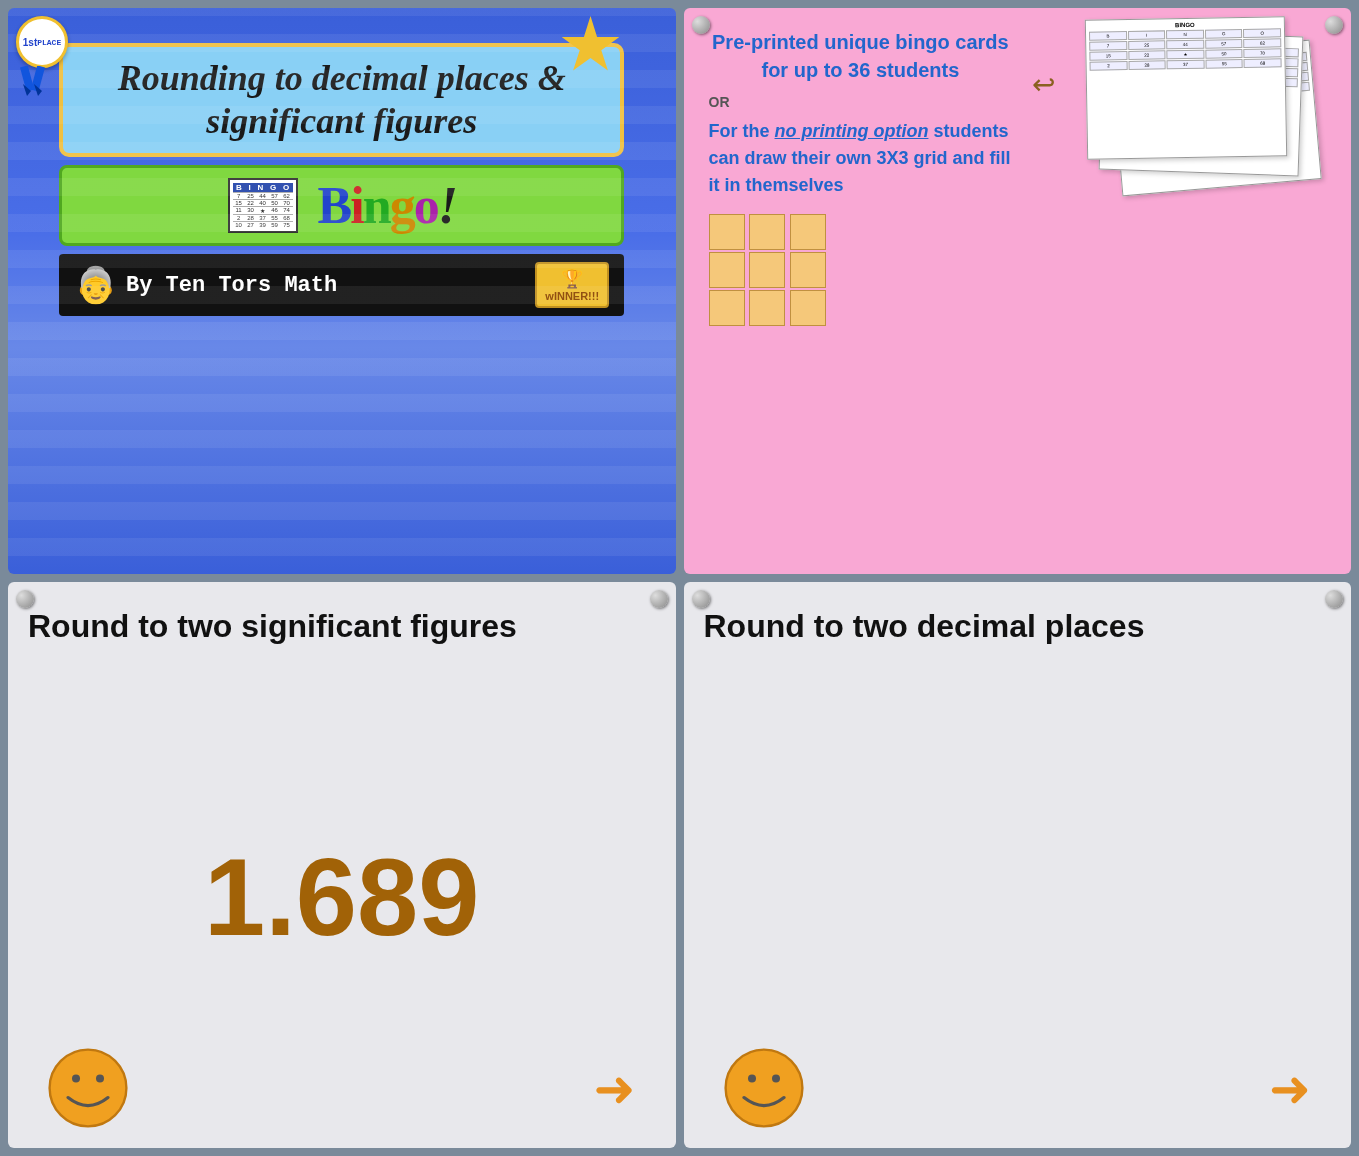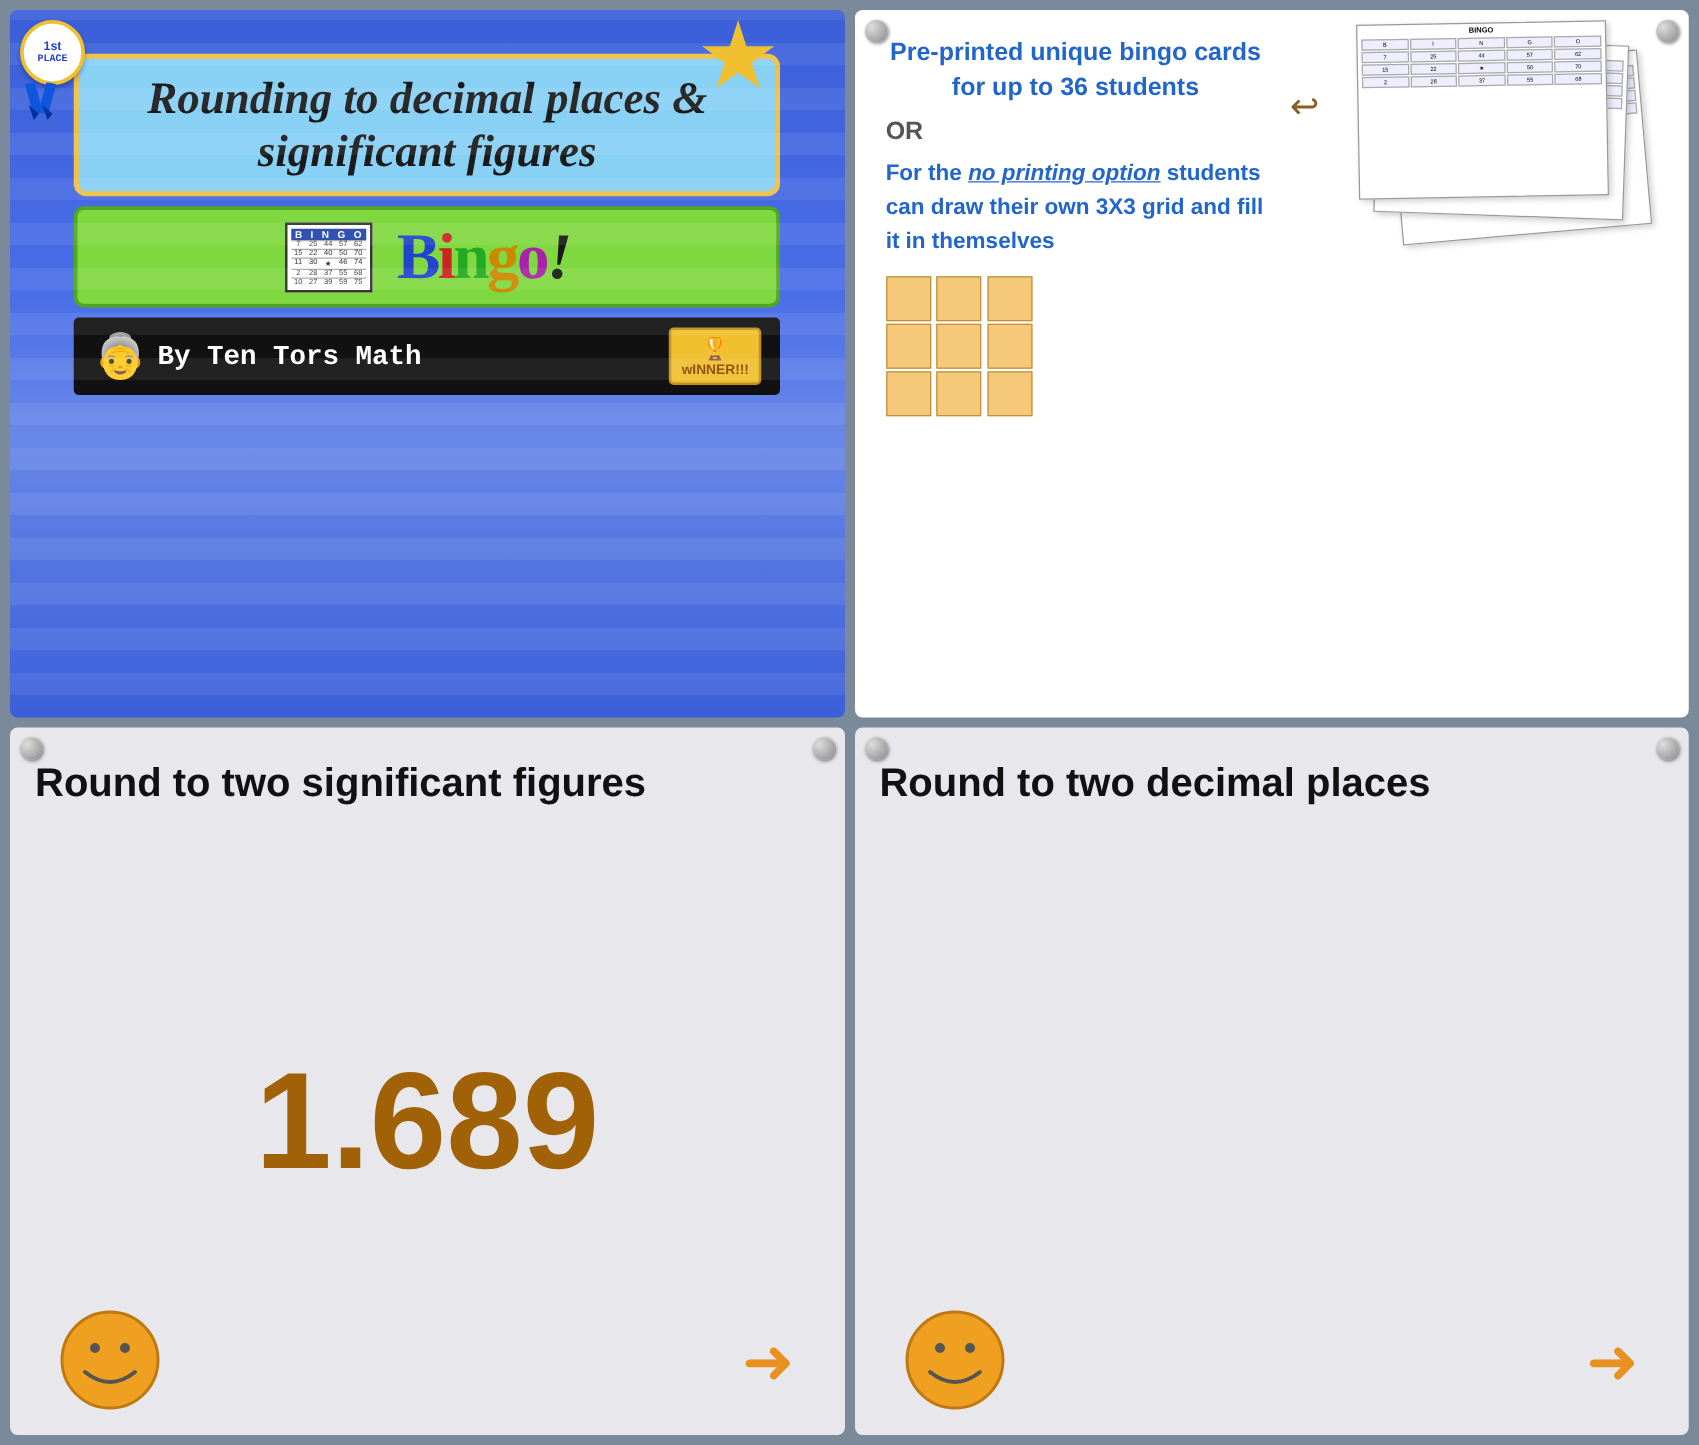--- a/index.html
+++ b/index.html
@@ -132,38 +132,38 @@
       border-radius: 4px;
       padding: 4px 8px;
       font-size: 11px;
       font-weight: bold;
       color: #8a4400;
       text-align: center;
     }
 
     
     .panel-2 {
-      background: #ffffff;
+      background: #f9a8d4;
       display: flex;
       flex-direction: column;
       padding: 20px 25px;
       position: relative;
     }
 
     .panel-2-title {
       font-size: 20px;
       color: #2266cc;
       font-weight: bold;
       text-align: center;
       line-height: 1.4;
       margin-bottom: 10px;
     }
 
     .panel-2-or {
-      font-size: 20px;
+      font-size: 14px;
       font-weight: bold;
       color: #555;
       margin: 8px 0;
     }
 
     .panel-2-desc {
       font-size: 18px;
       color: #2266cc;
       font-weight: bold;
       line-height: 1.5;
@@ -274,21 +274,21 @@
     .badge-1st {
       position: absolute;
       top: 8px;
       left: 8px;
       width: 52px;
       height: 52px;
       background: white;
       border-radius: 50%;
       border: 3px solid #f0c030;
       display: flex;
-      flex-direction: column;
+      flex-direction: row;
       align-items: center;
       justify-content: center;
       font-size: 10px;
       font-weight: bold;
       color: #2244cc;
       box-shadow: 0 2px 4px rgba(0,0,0,0.3);
     }
 
     .ribbon-tail {
       position: absolute;

